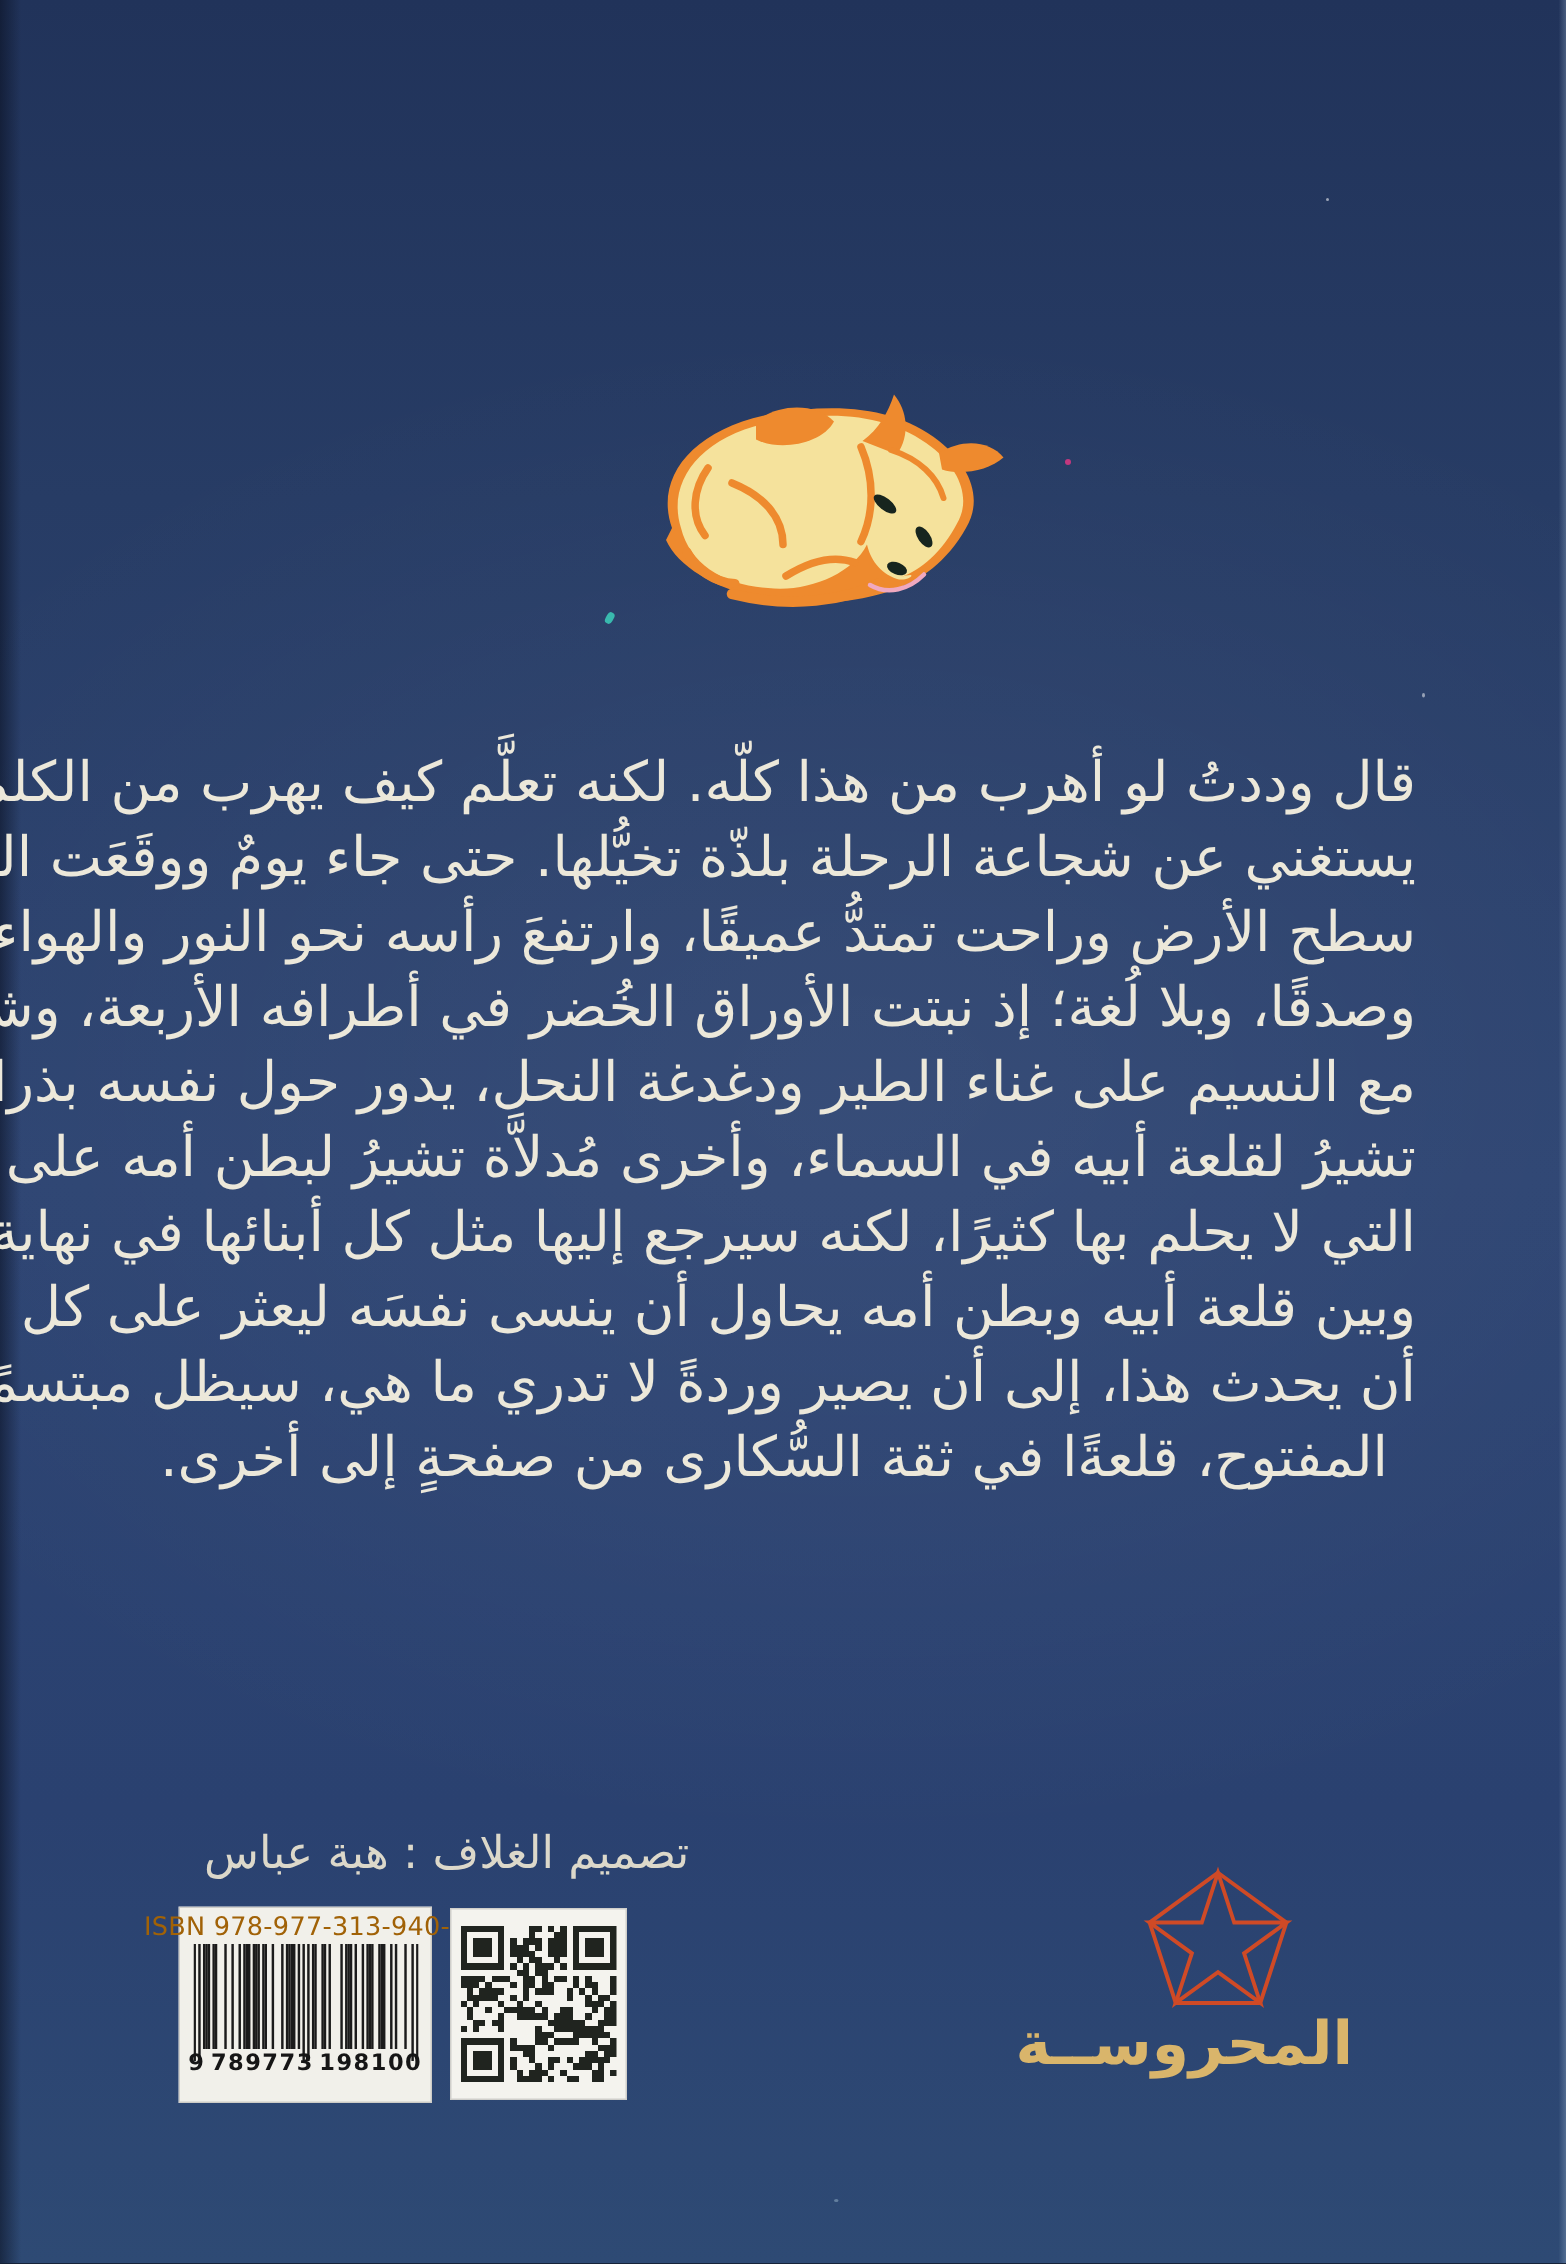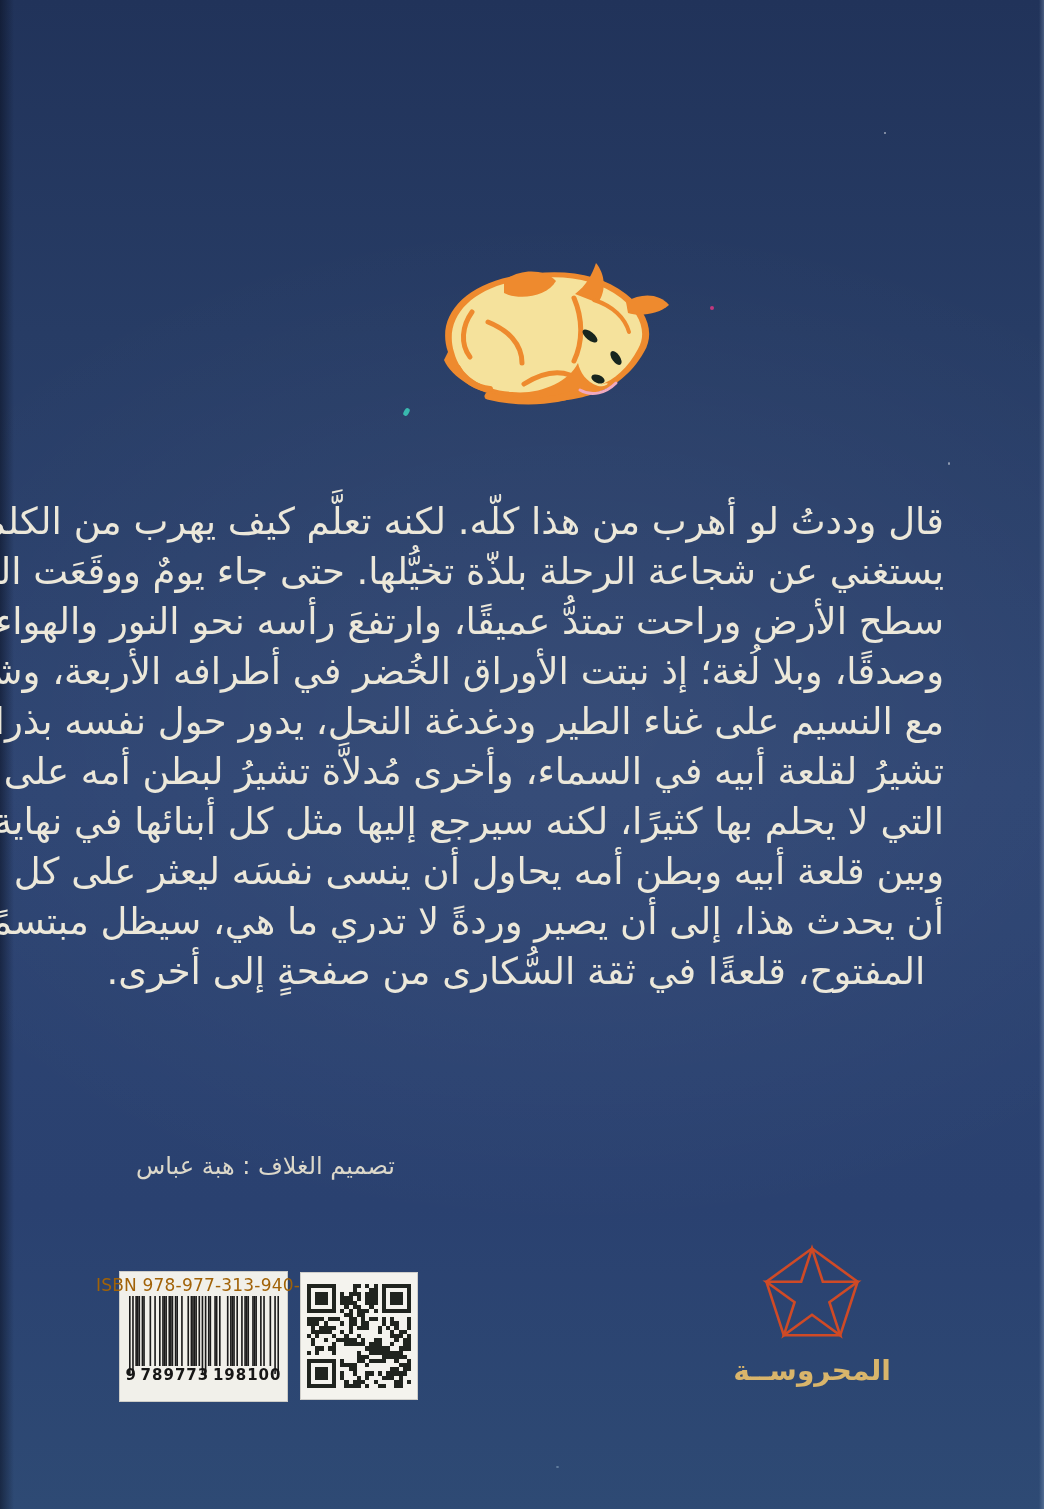--- a/index.html
+++ b/index.html
@@ -31,24 +31,24 @@
     font-size:37px;
   }
   .bl{
     height:50px;line-height:50px;
     text-align:justify;
     text-align-last:justify;
     white-space:nowrap;
   }
   .bl.last{text-align-last:center;}
   .credit{
-    position:absolute;left:136px;top:1152px;
+    position:absolute;left:136px;top:1218px;
     direction:rtl;
     color:#dcd8ca;
-    font-size:24px;
+    font-size:30px;
   }
   .barcode-box{
     position:absolute;left:119px;top:1271px;width:169px;height:131px;
     background:#f1f0ea;
     display:flex;flex-direction:column;align-items:center;
     box-shadow:0 0 0 1px rgba(0,0,0,.15) inset;
   }
   .isbn{
     font-size:17px;font-weight:normal;color:#a16207;
     margin-top:4px;letter-spacing:.2px;white-space:nowrap;
@@ -61,24 +61,23 @@
   }
   .qr-box{
     position:absolute;left:300px;top:1272px;width:118px;height:128px;
     background:#f4f3ee;display:flex;align-items:center;justify-content:center;
     box-shadow:0 0 0 1px rgba(0,0,0,.15) inset;
   }
   .qr-box svg{width:104px;height:104px;shape-rendering:crispEdges;fill:#20241f;}
   .publisher{position:absolute;left:722px;top:1244px;width:180px;text-align:center;}
   .star{width:100px;height:96px;display:block;margin:0 auto;}
   .wordmark{
-    margin-top:14px;
     direction:rtl;
     color:#d9b56b;
-    font-size:28px;font-weight:bold;
+    font-size:40px;font-weight:bold;
     letter-spacing:-1px;
     white-space:nowrap;
   }
   .speck{position:absolute;border-radius:50%;}
   .sp1{left:710px;top:306px;width:4px;height:4px;background:#c2387e;}
   .sp2{left:404px;top:408px;width:5px;height:8px;background:#39b9ae;transform:rotate(30deg);border-radius:40%;}
   .sp3{left:884px;top:132px;width:2px;height:2px;background:rgba(255,255,255,.55);}
   .sp4{left:948px;top:462px;width:2px;height:3px;background:rgba(255,255,255,.5);}
   .sp5{left:820px;top:618px;width:2px;height:2px;background:rgba(255,255,255,.4);}
   .sp6{left:556px;top:1466px;width:3px;height:2px;background:rgba(200,230,240,.35);}

